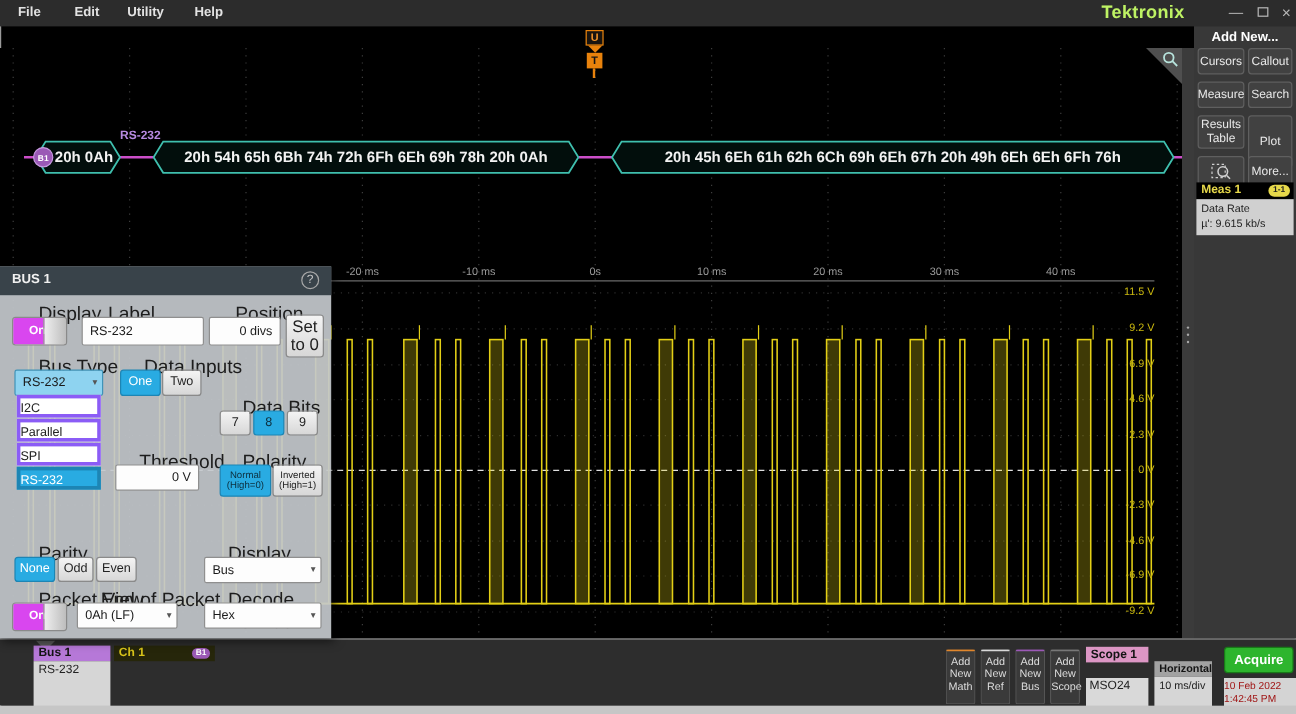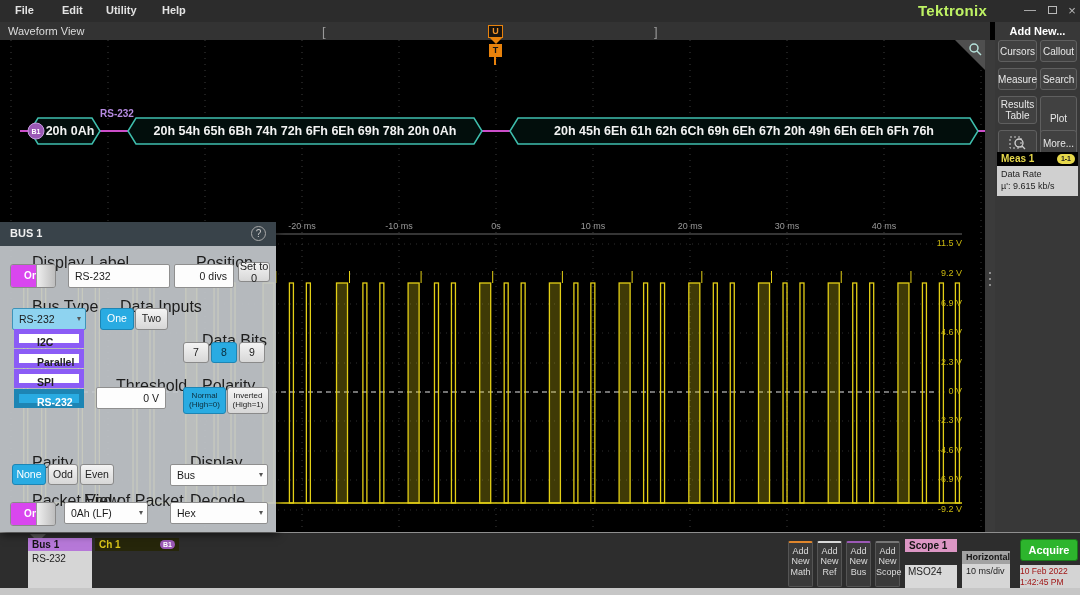--- a/index.html
+++ b/index.html
@@ -105,45 +105,40 @@
           justify-content:center; text-align:center; line-height:1.1; cursor:pointer; }
   .dbtn.sel { background:#29abe2; color:#fff; border-color:#1d85b4; }
   .dbtn.sel2 { background:#29abe2; color:#0c2e3d; border-color:#1d85b4; }
   .toggle { position:absolute; width:46px; height:24px; border:1px solid #8a8a8a; border-radius:3px;
             overflow:hidden; cursor:pointer; background:#c2c2c2; }
   .toggle .on { position:absolute; left:0; top:0; width:27px; height:100%; background:#d946ef; color:#fff;
             font-size:10px; font-weight:bold; text-align:right; line-height:22px; }
   .toggle .knob { position:absolute; right:0; top:0; width:19px; height:100%;
             background:linear-gradient(90deg,#efefef,#bdbdbd); border-left:1px solid #9a9a9a; }
   .combo-arrow { position:absolute; right:4px; top:50%; transform:translateY(-50%); font-size:8px; color:#555; }
-  .dlist-item { position:absolute; left:14px; width:70px; height:19px; background:#fff; border:5px solid #8b5cf6;
-            font-size:10.5px; color:#222; line-height:17px; padding-left:18px; cursor:pointer;font-weight:bold; }
+  .dlist-item { position:absolute; left:14px; width:70px; height:19px; background:#fff; border:3px solid #8b5cf6;
+            font-size:10.5px; color:#222; line-height:17px; padding-left:0; cursor:pointer; }
   .dlist-item.sel { background:#29abe2; color:#fff; border-color:#1d85b4; }
 </style>
 </head>
 <body>
 
 <div id="screen">
 
   <div class="abs" id="titlebar">
     <span class="menu-item" style="left:15px">File</span>
     <span class="menu-item" style="left:62px">Edit</span>
     <span class="menu-item" style="left:106px">Utility</span>
     <span class="menu-item" style="left:162px">Help</span>
     <span id="brand">Tektronix</span>
     <span class="winbtn" style="left:1022px">—</span>
     <span class="winbtn" style="left:1044px"><span class="box"></span></span>
     <span class="winbtn" style="left:1064px; font-size:13px;">×</span>
   </div>
 
-  <div class="abs" id="tabbar">
-    <span id="tab-title">Waveform View</span>
-    <span class="zoombracket" style="left:322px">[</span>
-    <span class="zoombracket" style="left:654px">]</span>
-  </div>
 
   <div class="abs" id="trig-u">U</div>
   <div class="abs" id="trig-arrow"></div>
   <div class="abs" id="trig-t">T</div>
   <div class="abs" id="trig-pin"></div>
 
   <div class="abs" id="waveview">
     <svg id="wavesvg" width="985" height="492">
       <g id="grid">
           <line x1="11" y1="0" x2="11" y2="492" stroke="#3d3d3d" stroke-width="1" stroke-dasharray="1 5"></line>
@@ -308,21 +303,21 @@
     </div>
     <span class="dlbl" style="left:12px; top:32px">Display</span>
     <div class="toggle" style="left:10px; top:42px">
       <span class="on">On</span>
         <span class="knob"></span>
     </div>
     <span class="dlbl" style="left:70px; top:32px">Label</span>
     <div class="dfield" style="left:68px; top:42px; width:102px; height:24px; line-height:22px; padding-left:6px">RS-232</div>
     <span class="dlbl" style="left:176px; top:32px">Position</span>
     <div class="dfield" style="left:174px; top:42px; width:60px; height:24px; line-height:22px; padding-right:6px; text-align:right">0 divs</div>
-    <div class="dbtn" style="left:238px; top:40px; width:32px; height:20px; font-size:11px">Set to 0</div>
+    <div class="dbtn" style="left:238px; top:40px; width:32px; height:36px; font-size:14px">Set to 0</div>
 
     <span class="dlbl" style="left:12px; top:76px">Bus Type</span>
     <div class="dfield" style="left:12px; top:86px; width:74px; height:22px; line-height:20px; padding-left:6px; background:#8ed3f0; border-color:#3f93b8">
       <span>RS-232</span>
       <span class="combo-arrow">▾</span>
     </div>
     <span class="dlbl" style="left:100px; top:76px">Data Inputs</span>
     <div class="dbtn sel" style="left:100px; top:86px; width:34px; height:22px">One</div>
     <div class="dbtn" style="left:135px; top:86px; width:33px; height:22px">Two</div>
 

